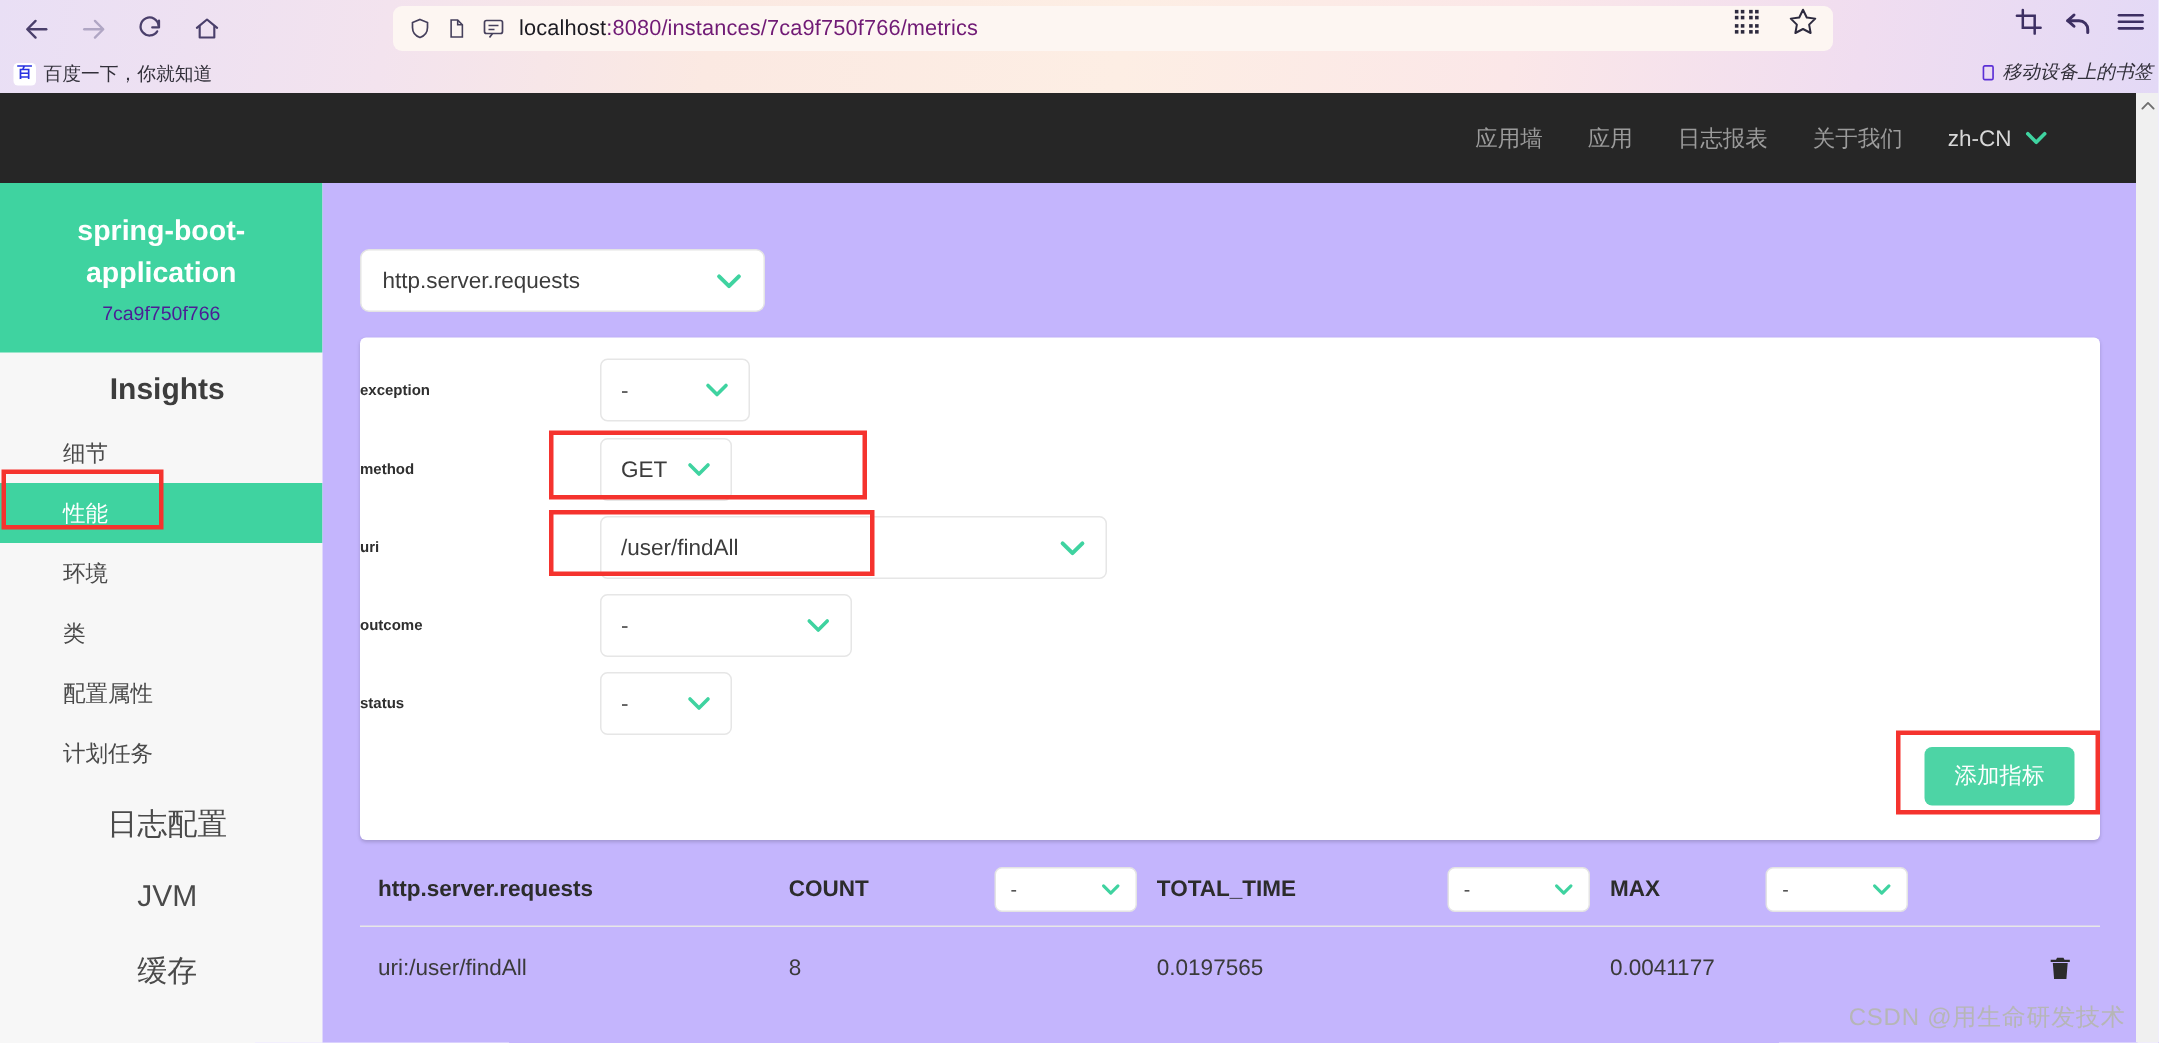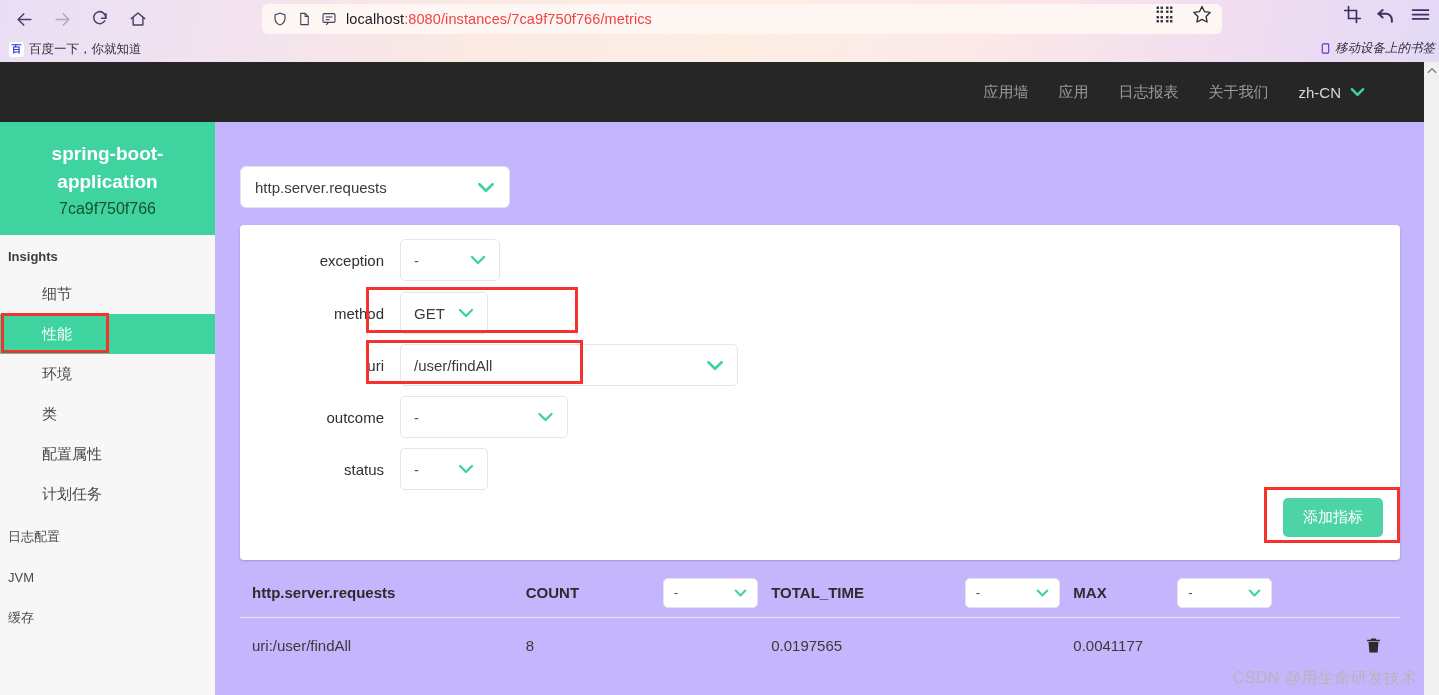--- a/index.html
+++ b/index.html
@@ -28,21 +28,21 @@
   .urlbar {
     position: absolute; left: 262px; top: 4px; width: 960px; height: 30px;
     background: #fdf6f2; border-radius: 6px;
     display: flex; align-items: center; padding: 0 10px; gap: 9px;
   }
   .urlbar .icn { color: #46405c; display: flex; align-items: center; }
   .url-text {
     font-size: 14.5px; color: #1c1b22; letter-spacing: .1px;
     white-space: nowrap; overflow: hidden;
   }
-  .url-text .dim { color: #ef4444; text-align: center; }
+  .url-text .dim { color: #701a75; text-align: center; }
 
   .chrome-right { position: absolute; right: 8px; top: 4px; display: flex; align-items: center; gap: 14px; }
   .chrome-right .ci { color: #3d2f63; display: flex; align-items: center; }
   .url-right { position: absolute; left: 1155px; top: 4px; display: flex; align-items: center; gap: 18px; }
   .url-right .ci { color: #2d2a3e; display: flex; align-items: center; }
 
   .bookmarks-bar {
     position: absolute; left: 0; top: 36px; width: 1439px; height: 26px;
     display: flex; align-items: center;
   }
@@ -75,24 +75,25 @@
   }
   .app-card {
     width: 215px; height: 113px; background: #3fd3a0;
     display: flex; flex-direction: column; align-items: center; justify-content: center;
     padding: 0 6px;
   }
   .app-card-name {
     color: #ffffff; font-size: 19px; font-weight: 700; line-height: 28px;
     text-align: center; word-break: break-word;
   }
-  .app-card-id { color: #14532d; font-size: 16px; margin-top: 4px; }
+  .app-card-id { color: #4c1d95; font-size: 13px; margin-top: 4px; }
   .side-section {
-    font-size: 13px; color: #3d3d3d; font-weight: 600;
+    font-size: 20px; color: #3d3d3d; font-weight: 600;
     padding: 14px 0 10px 8px;
+    text-align: center;
   }
   .side-section.plain { font-weight: 400; color: #4a4a4a; }
   .side-item {
     height: 40px; display: flex; align-items: center;
     padding-left: 42px; font-size: 15px; color: #4a4a4a; cursor: pointer;
   }
   .side-item.active { background: #3fd3a0; color: #ffffff; }
 
   
   .main { position: absolute; left: 215px; top: 122px; width: 1210px; height: 681px; background: #c4b5fd; }
@@ -105,21 +106,21 @@
   }
   .metric-select .chev { margin-left: auto; }
 
   .form-card {
     position: absolute; left: 25px; top: 103px; width: 1160px; height: 335px;
     background: #ffffff; border-radius: 4px;
     box-shadow: 0 1px 3px rgba(0,0,0,.11), 0 1px 2px rgba(0,0,0,.07);
   }
   .form-row { display: flex; align-items: center; position: absolute; }
   .form-label {
-    font-size: 15px; font-weight: 400; color: #2f2f2f; text-align: right;
+    font-size: 10px; font-weight: 700; color: #2f2f2f; text-align: left;
     width: 160px; padding-right: 16px;
   }
   .sel {
     height: 42px; border: 1px solid #e6e6e6; border-radius: 5px; background: #ffffff;
     display: flex; align-items: center; padding: 0 13px;
     font-size: 15px; color: #3c3c3c; cursor: pointer;
   }
   .sel .val { white-space: nowrap; }
   .sel .chev { margin-left: auto; padding-left: 10px; }
   .sel-dash .val { color: #555; }

